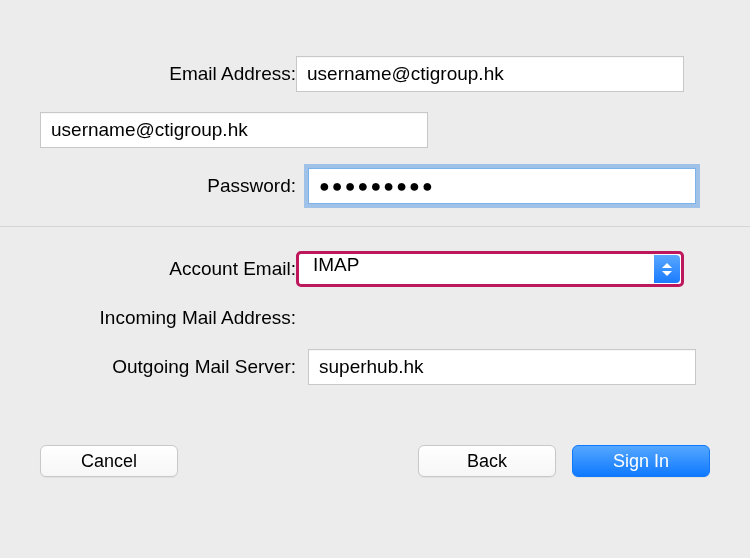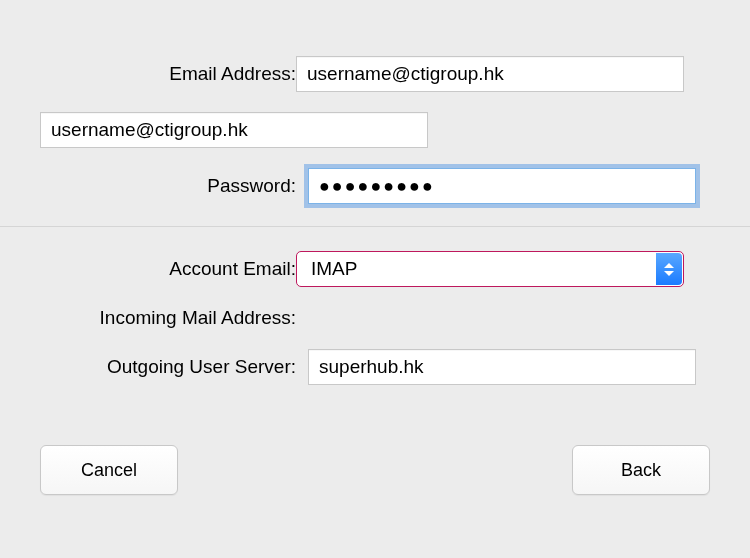--- a/index.html
+++ b/index.html
@@ -53,24 +53,24 @@
     .password-dots {
       font-size: 18px;
       letter-spacing: 2px;
       line-height: 26px;
     }
     .select-wrap {
       position: relative;
       width: 100%;
       height: 36px;
       background: #fff;
-      border: 1px solid #be185d;
+      border: 3px solid #be185d;
       border-radius: 5px;
       display: flex;
-      align-items: center;
+      align-items: flex-start;
       padding-left: 14px;
       cursor: default;
     }
     .select-arrows {
       position: absolute;
       right: 1px;
       top: 1px;
       bottom: 1px;
       width: 26px;
       background: linear-gradient(#5aa8ff, #1a7bff);
@@ -88,21 +88,21 @@
     .arrow-up { border-bottom: 5px solid #fff; margin-bottom: 3px; }
     .arrow-down { border-top: 5px solid #fff; }
     .button-bar {
       display: flex;
       padding: 30px 40px 40px 40px;
       gap: 16px;
     }
     .spacer { flex: 1; }
     .btn {
       min-width: 138px;
-      height: 50px;
+      height: 32px;
       border: 1px solid #c8c8c8;
       border-radius: 6px;
       background: linear-gradient(#ffffff, #f6f6f6);
       font-size: 18px;
       font-family: inherit;
       cursor: default;
       text-align: center;
       display: flex;
       align-items: center;
       justify-content: center;
@@ -147,24 +147,25 @@
           <div class="arrow-up"></div>
           <div class="arrow-down"></div>
         </div>
       </div>
     </div>
   </div>
   <div class="row">
     <div class="label">Incoming Mail Address:</div>
   </div>
   <div class="row">
-    <div class="label">Outgoing User Server:</div>
+    <div class="label">Outgoing Mail Server:</div>
     <div class="field">
       <input type="text" class="text-input" value="superhub.hk" style="">
     </div>
   </div>
 </div>
 
 <div class="button-bar">
   <button class="btn">Cancel</button>
   <div class="spacer"></div>
   <button class="btn">Back</button>
+  <button class="btn primary">Sign In</button>
 </div>
 
 </body></html>

